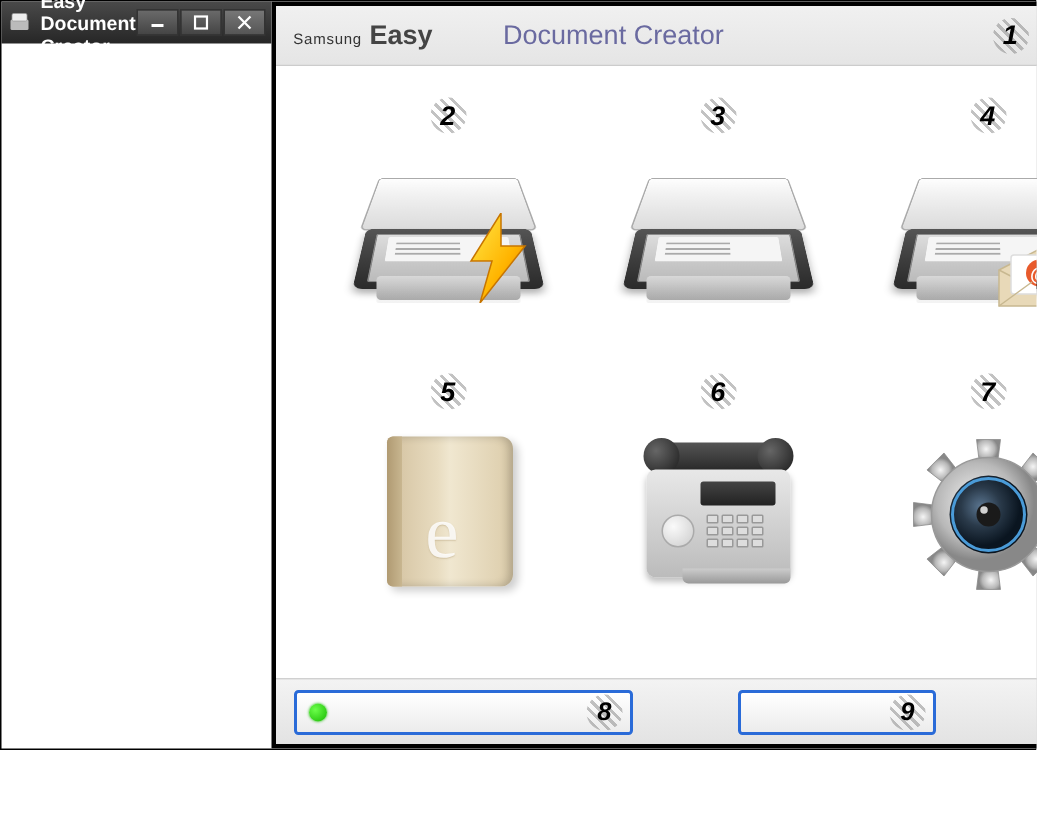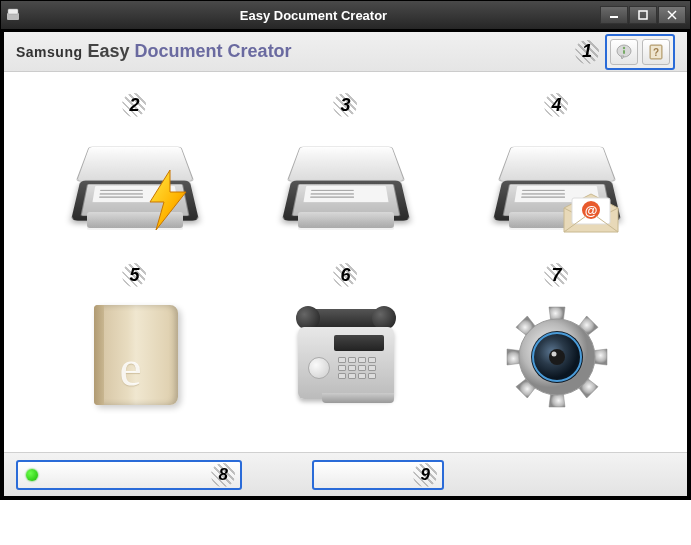--- a/index.html
+++ b/index.html
@@ -8,22 +8,21 @@
       height: 545px;
       font-family: Arial, sans-serif;
       background: #fff;
       overflow: hidden;
     }
     .window {
       width: 691px;
       height: 500px;
       border: 1px solid #000;
       display: flex;
-      flex-direction: column;
-      text-align: center;
+      flex-direction: row;
     }
     .titlebar {
       height: 28px;
       background: linear-gradient(to bottom, #4a4a4a, #262626);
       display: flex;
       align-items: center;
       padding: 0 4px;
       color: #fff;
     }
     .titlebar-icon {
@@ -71,23 +70,23 @@
       display: flex;
       align-items: center;
       padding: 0 12px;
       position: relative;
     }
     .brand {
       font-size: 18px;
       color: #5a5a8a;
       white-space: nowrap;
     }
-    .brand .b1 { font-size: 14px; font-weight: bold; color: #333; letter-spacing: 0.5px; }
+    .brand .b1 { font-size: 10px; font-weight: normal; color: #333; letter-spacing: 0.5px; }
     .brand .b2 { font-weight: bold; color: #444; }
-    .brand .b3 { font-weight: 700; color: #6a6aa0; }
+    .brand .b3 { font-weight: 400; color: #6a6aa0; margin-left: 42px; }
     .callout-1-group {
       margin-left: auto;
       display: flex;
       align-items: center;
       gap: 6px;
     }
     .callout-num {
       font-size: 18px;
       font-weight: bold;
       font-style: italic;

